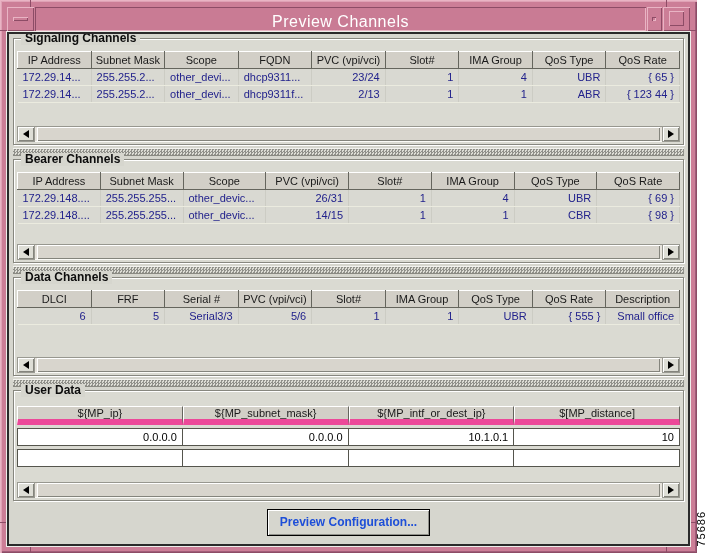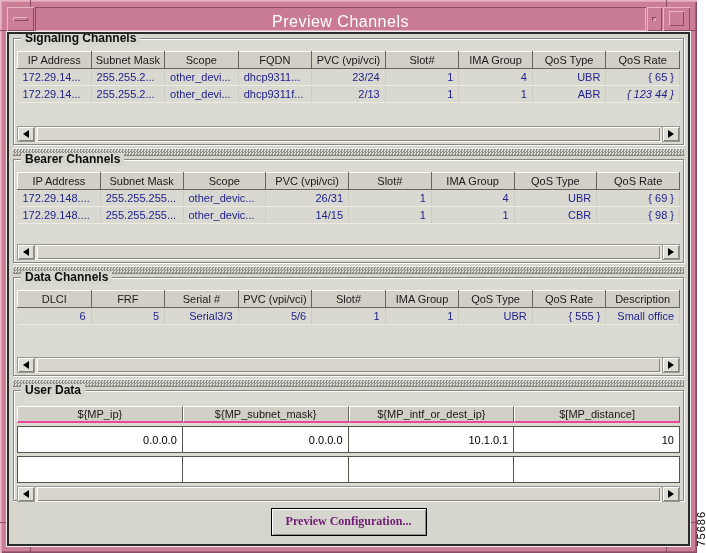--- a/index.html
+++ b/index.html
@@ -81,23 +81,23 @@
     border-right:1px solid #65655d; border-bottom:1px solid #65655d;
     padding:0 3px; white-space:nowrap; overflow:hidden; text-align:center;
   }
   td {
     color:#22228c; background:#d9d9d2; height:17px; padding:0 5px;
     border-right:1px solid #cccc c4; border-right:1px solid #ccccc4;
     border-bottom:1px solid #ebebdf;
     white-space:nowrap; overflow:hidden; font-size:11px;
   }
   .user-table { border-collapse:separate; border-spacing:0 3px; }
-  .user-table th { border-bottom:2px solid #ec4899; }
+  .user-table th { border-bottom:6px solid #ec4899; }
   .user-table td {
-    background:#ffffff; color:#000000; height:27px;
+    background:#ffffff; color:#000000; height:18px;
     border:1px solid #55554d;
   }
   .user-table td + td { border-left:none; }
 
   
   .hscroll {
     margin-top:auto; flex:none; height:16px; display:flex; align-items:stretch;
     background:#e7e4dd;
     box-shadow: inset 0 1px 0 #97978f, inset 1px 0 0 #97978f, inset -1px -1px 0 #fbfbf7;
   }
@@ -110,21 +110,21 @@
   .tri-r { width:0; height:0; border-top:4px solid transparent; border-bottom:4px solid transparent; border-left:6px solid #000; }
   .sb-track { flex:1; padding:1px 2px; }
   .sb-thumb {
     height:100%; background:#d8d5cd;
     box-shadow: inset 1px 1px 0 #ffffff, inset -1px -1px 0 #84847c;
   }
 
   
   .button-row { flex:1; display:flex; align-items:center; justify-content:center; gap:23px; }
   .mbtn {
-    font-family:Liberation Serif, serif; font-weight:bold; font-size:12px; color:#701a75;
+    font-family:Liberation Sans, sans-serif; font-weight:bold; font-size:12px; color:#1d4ed8;
     background:#d6d6ce; border:1px solid #000000; padding:5px 12px 6px 12px; cursor:default;
     box-shadow: inset 1px 1px 0 #ffffff, inset -1px -1px 0 #90908a;
   }
   .mbtn.wide { min-width:156px; }
   .mbtn.small { min-width:60px; }
 
   
   .fig-strip {
     position:absolute; left:695px; top:0; width:11px; height:553px;
     display:flex; flex-direction:column; justify-content:flex-end; align-items:center;
@@ -199,21 +199,21 @@
                 </tr>
                 <tr>
                   <td style="text-align: left;">172.29.14...</td>
                   <td style="text-align: left;">255.255.2...</td>
                   <td style="text-align: left;">other_devi...</td>
                   <td style="text-align: left;">dhcp9311f...</td>
                   <td style="text-align: right;">2/13</td>
                   <td style="text-align: right;">1</td>
                   <td style="text-align: right;">1</td>
                   <td style="text-align: right;">ABR</td>
-                  <td style="text-align: right; font-style: italic;">{ 123 44 }</td>
+                  <td style="text-align: right;">{ 123 44 }</td>
                 </tr>
               </tbody>
             </table>
           <div class="hscroll">
             <div class="sb-btn">
                 <span class="tri-l"></span>
               </div>
             <div class="sb-track">
                 <div class="sb-thumb"></div>
               </div>

